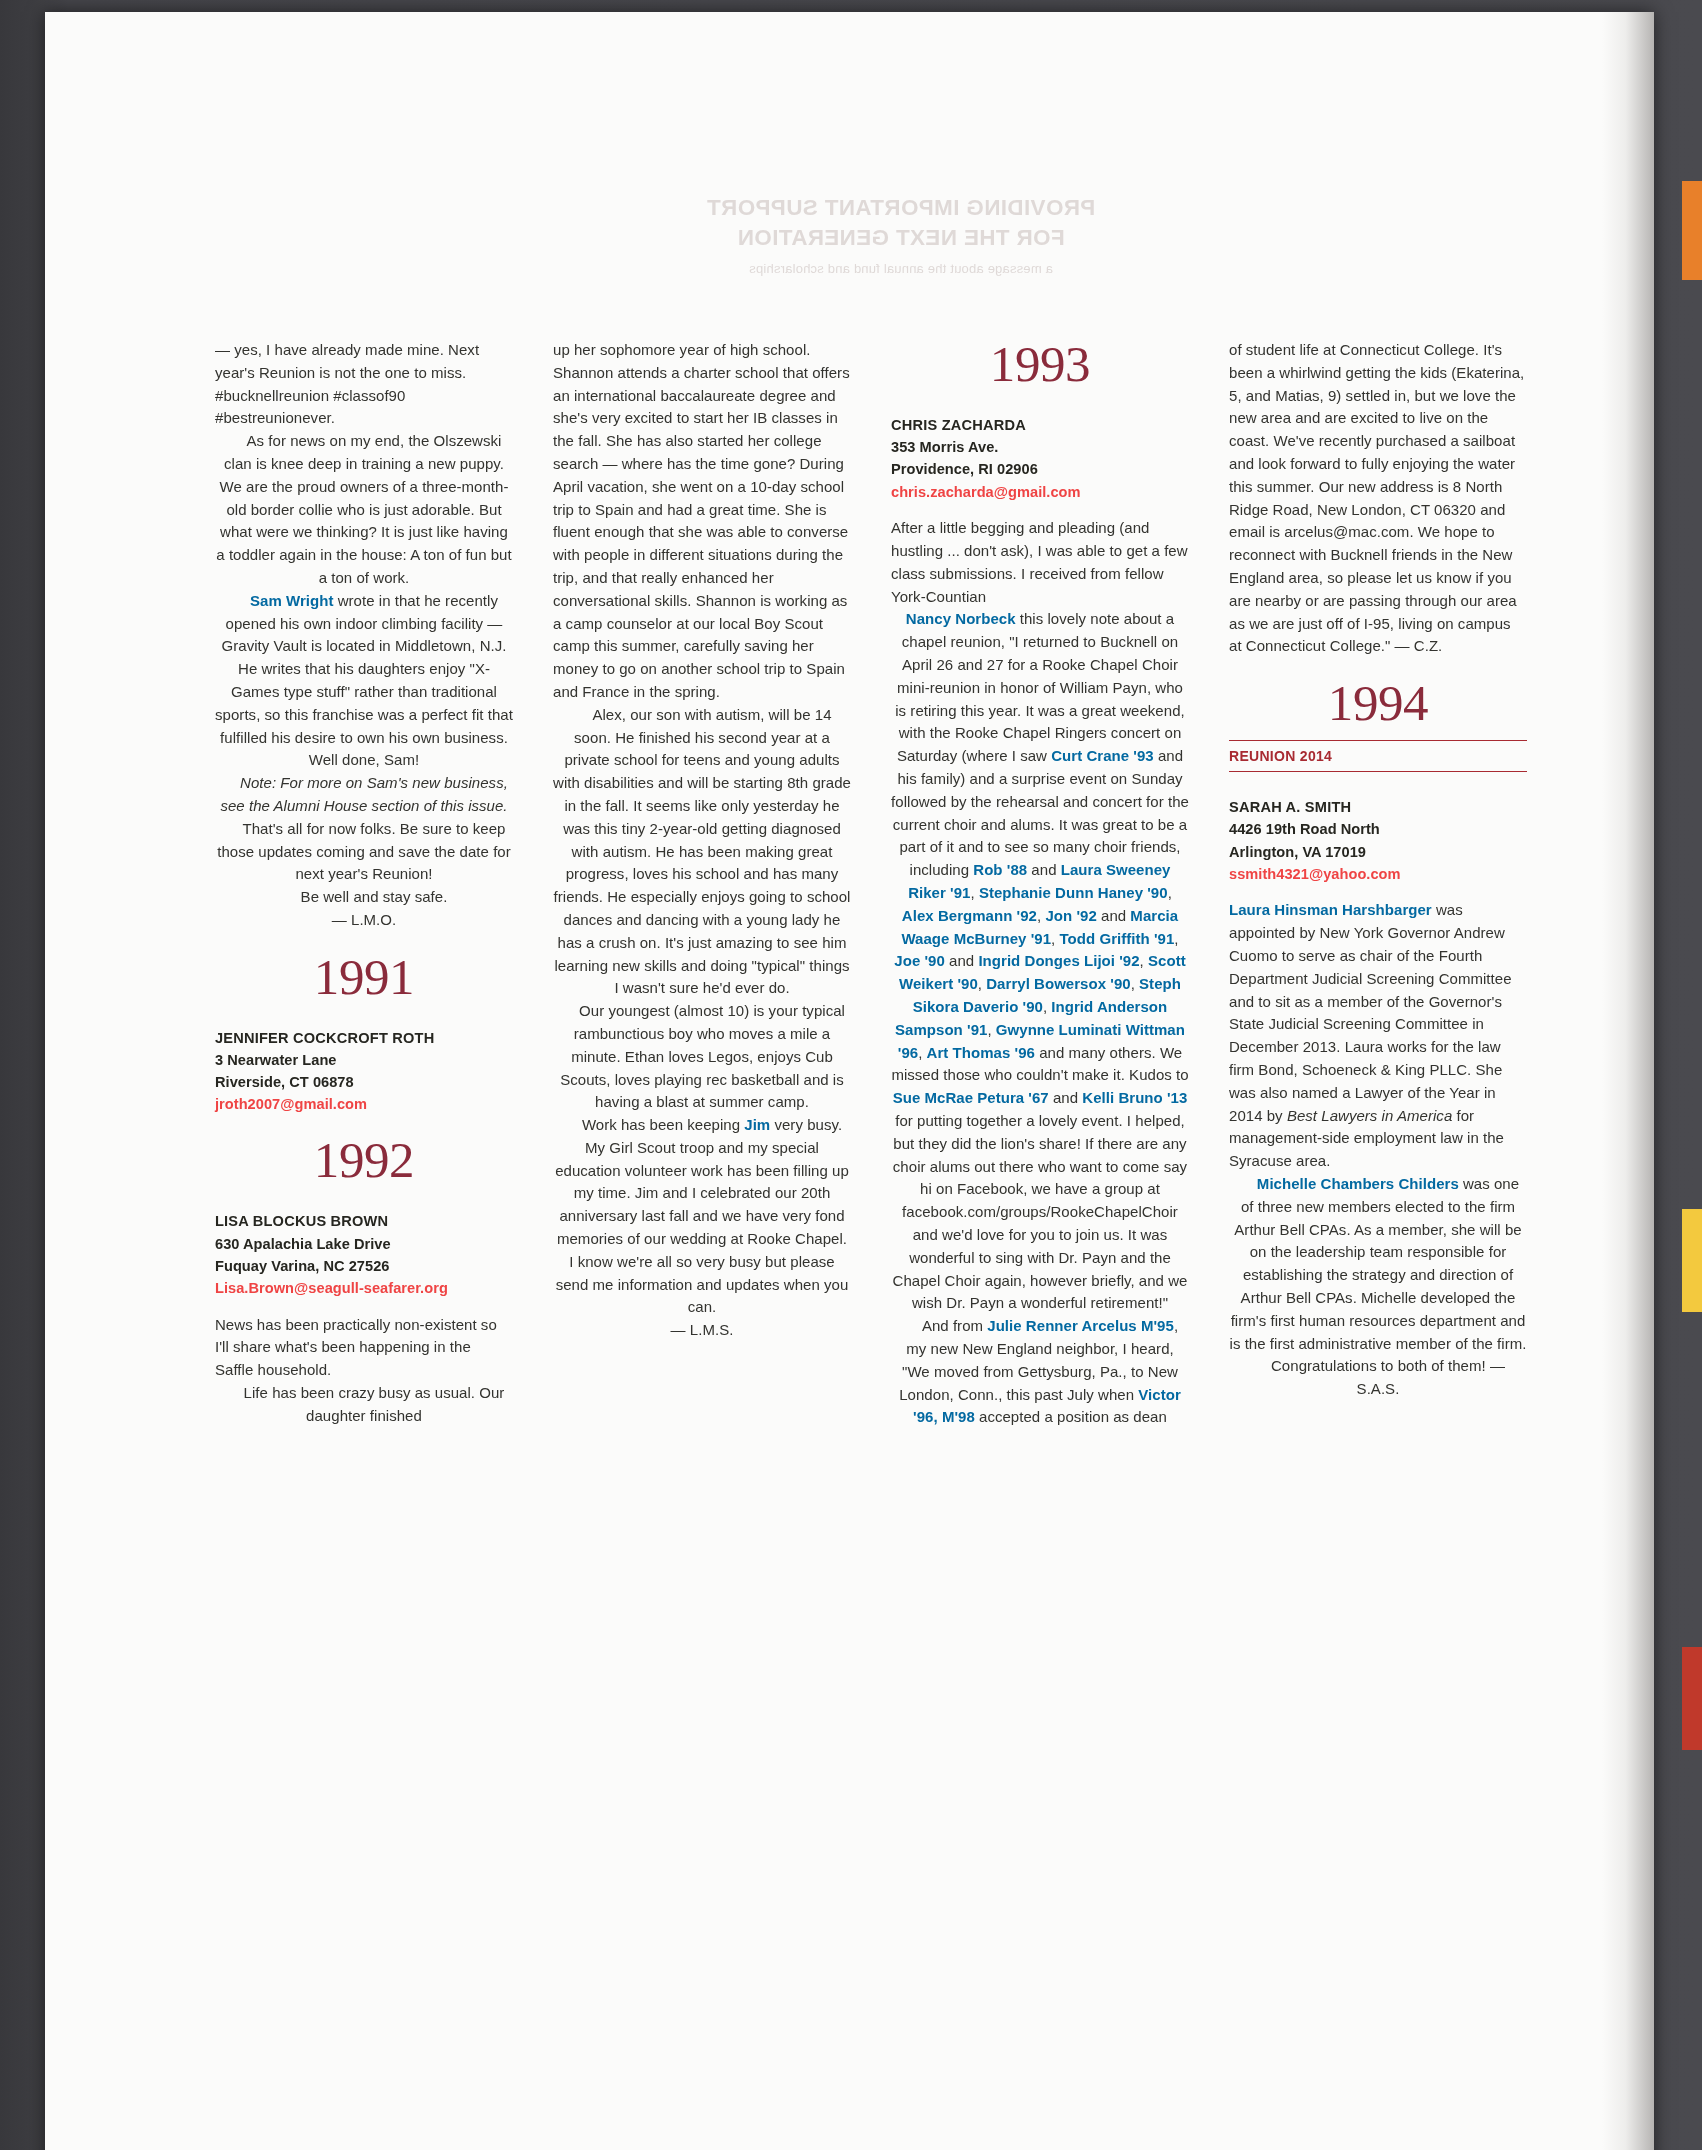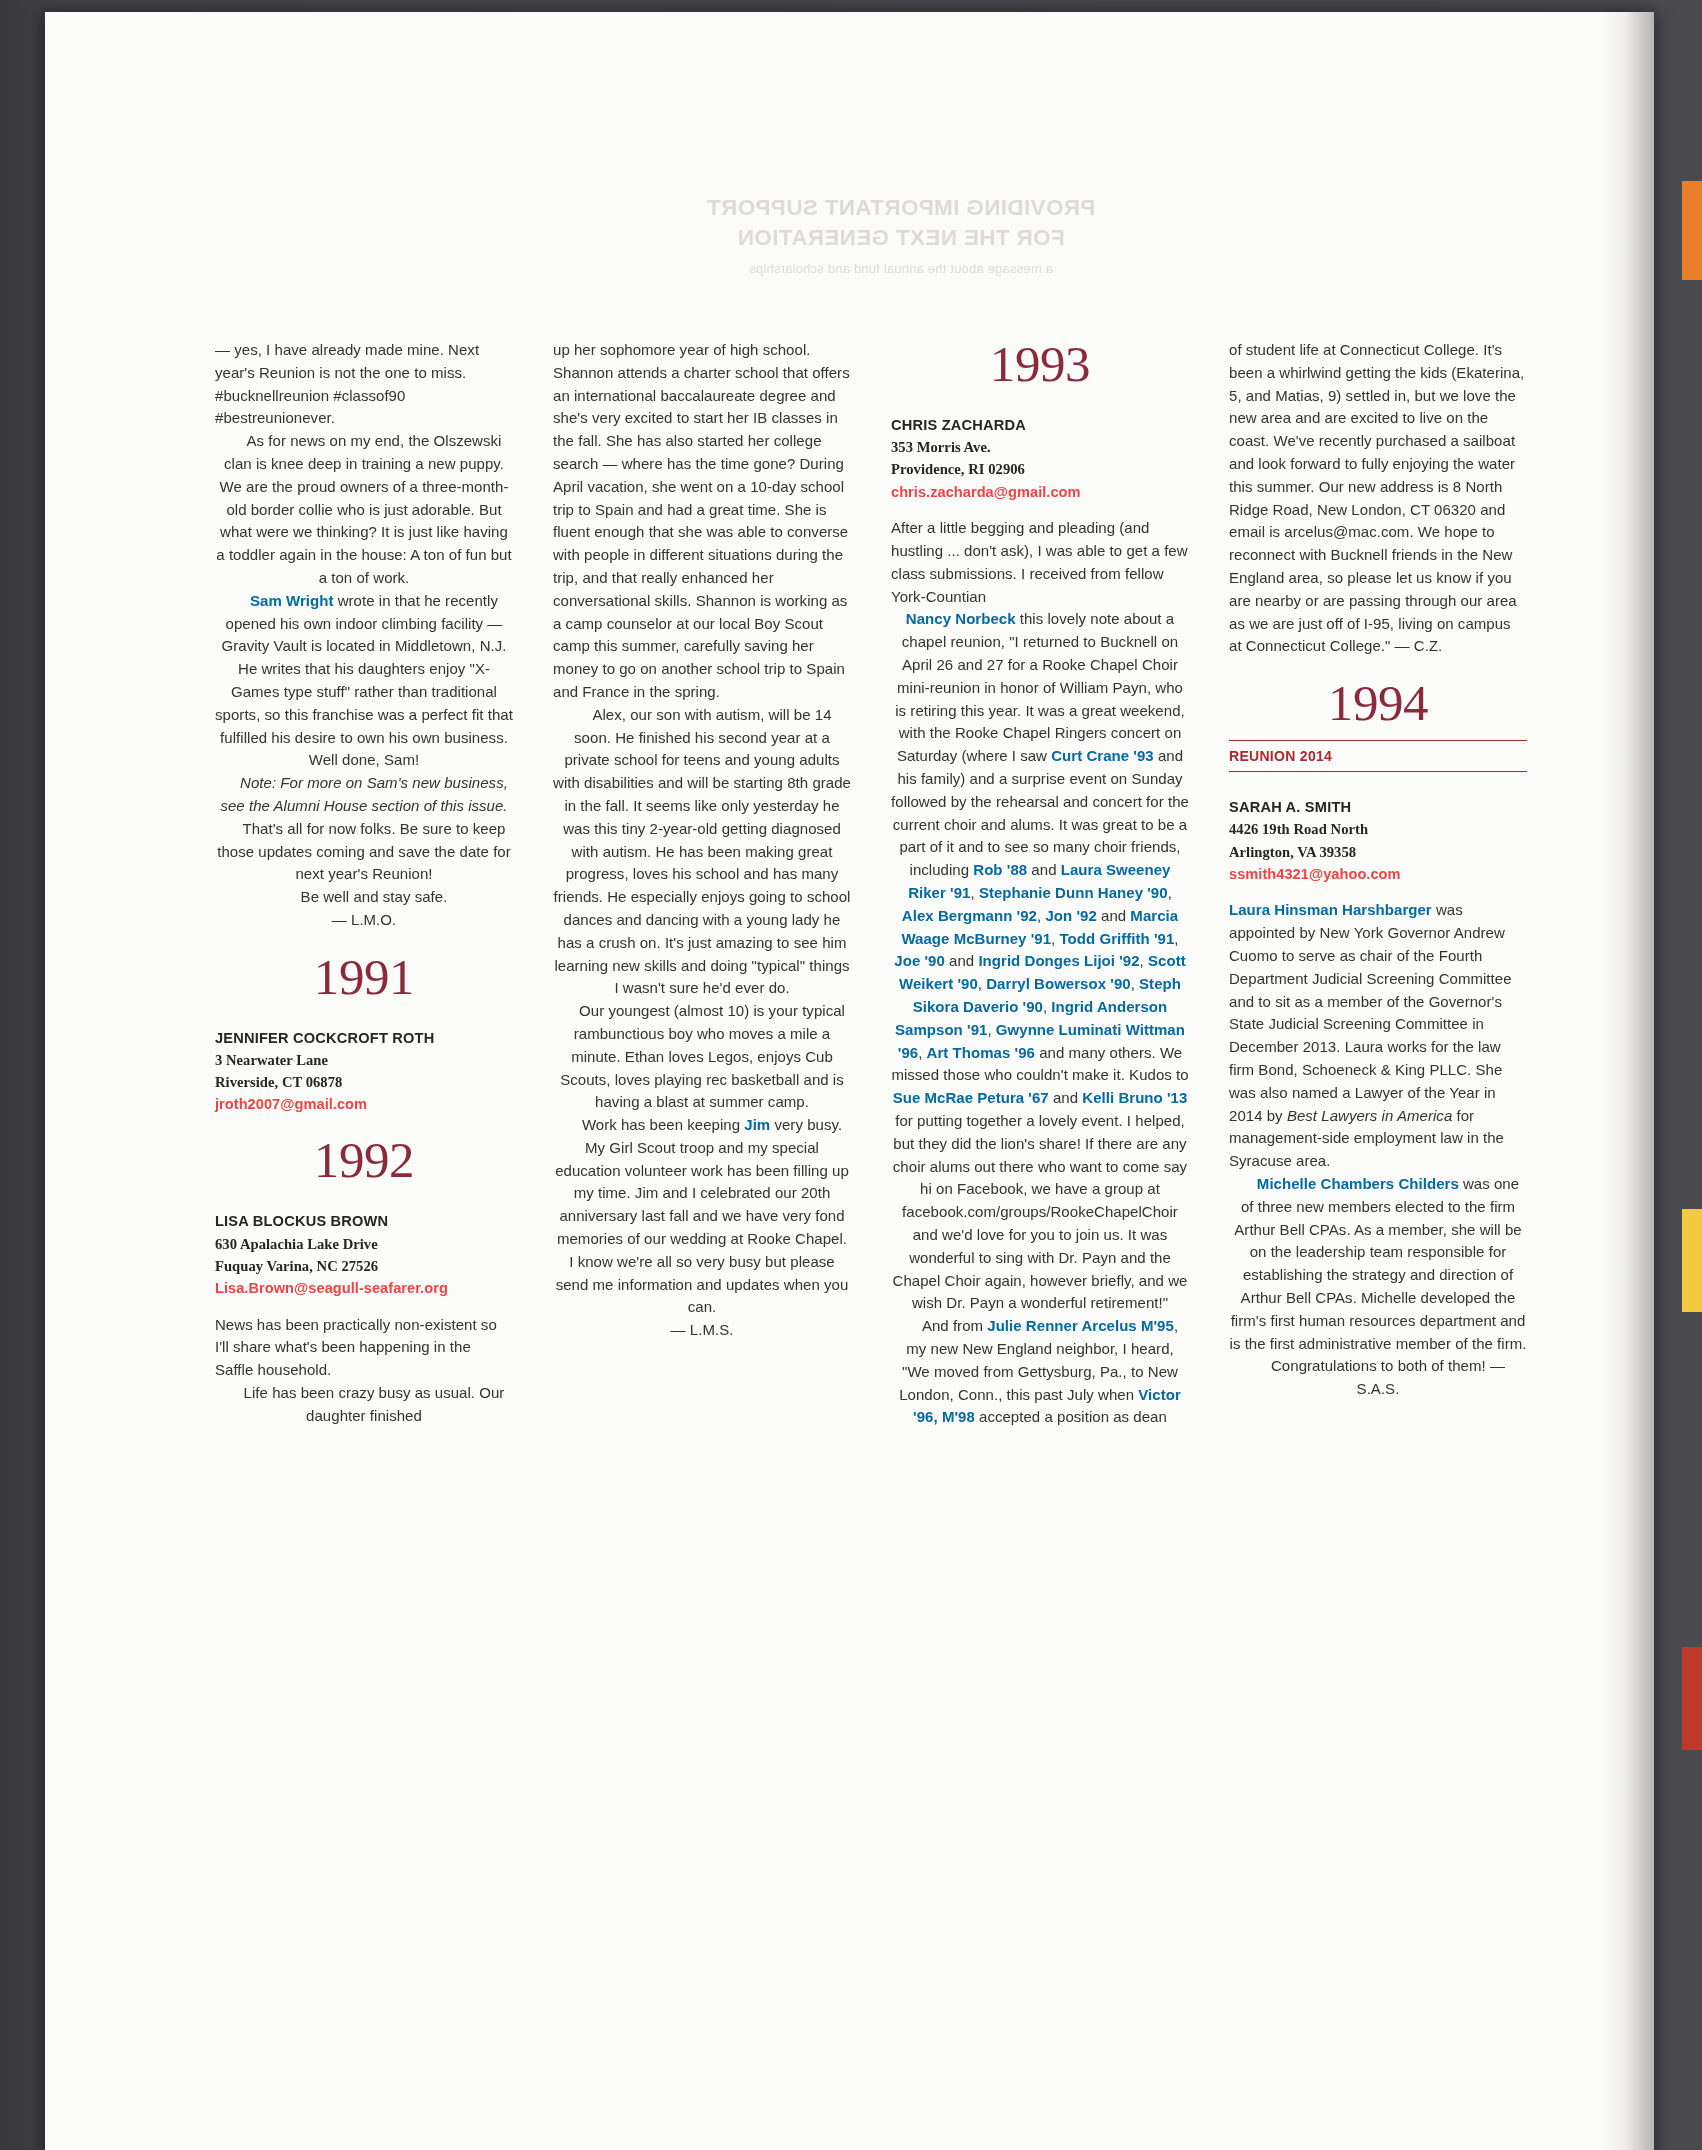--- a/index.html
+++ b/index.html
@@ -133,21 +133,20 @@
   .classagent .name {
     font-weight: bold;
     font-size: 14.6px;
     letter-spacing: 0.2px;
     color: #262620;
   }
   .classagent .line {
     font-weight: bold;
     font-size: 14.6px;
     color: #262620;
-    font-family: Liberation Serif, serif;
   }
   .classagent .email {
     font-weight: bold;
     font-size: 14.6px;
     color: #ef4444;
     word-break: break-all;
   }
   
   .ghost-bottom {
     position: absolute;
@@ -254,21 +253,21 @@
 
       <div class="col">
         <p>of student life at Connecticut College. It's been a whirlwind getting the kids (Ekaterina, 5, and Matias, 9) settled in, but we love the new area and are excited to live on the coast. We've recently purchased a sailboat and look forward to fully enjoying the water this summer. Our new address is 8 North Ridge Road, New London, CT 06320 and email is arcelus@mac.com. We hope to reconnect with Bucknell friends in the New England area, so please let us know if you are nearby or are passing through our area as we are just off of I-95, living on campus at Connecticut College." — C.Z.</p>
 
         <div class="yearhead">1994</div>
         <div class="reunion-bar">REUNION 2014</div>
 
         <div class="classagent">
           <div class="name">SARAH A. SMITH</div>
           <div class="line">4426 19th Road North</div>
-          <div class="line">Arlington, VA 39358</div>
+          <div class="line">Arlington, VA 17019</div>
           <div class="email">ssmith4321@yahoo.com</div>
         </div>
 
         <p><b>Laura Hinsman Harshbarger</b> was appointed by New York Governor Andrew Cuomo to serve as chair of the Fourth Department Judicial Screening Committee and to sit as a member of the Governor's State Judicial Screening Committee in December 2013. Laura works for the law firm Bond, Schoeneck &amp; King PLLC. She was also named a Lawyer of the Year in 2014 by <em>Best Lawyers in America</em> for management-side employment law in the Syracuse area.</p>
         <p class="indent"><b>Michelle Chambers Childers</b> was one of three new members elected to the firm Arthur Bell CPAs. As a member, she will be on the leadership team responsible for establishing the strategy and direction of Arthur Bell CPAs. Michelle developed the firm's first human resources department and is the first administrative member of the firm.</p>
         <p class="indent">Congratulations to both of them! — S.A.S.</p>
       </div>
 
     </div>
 

